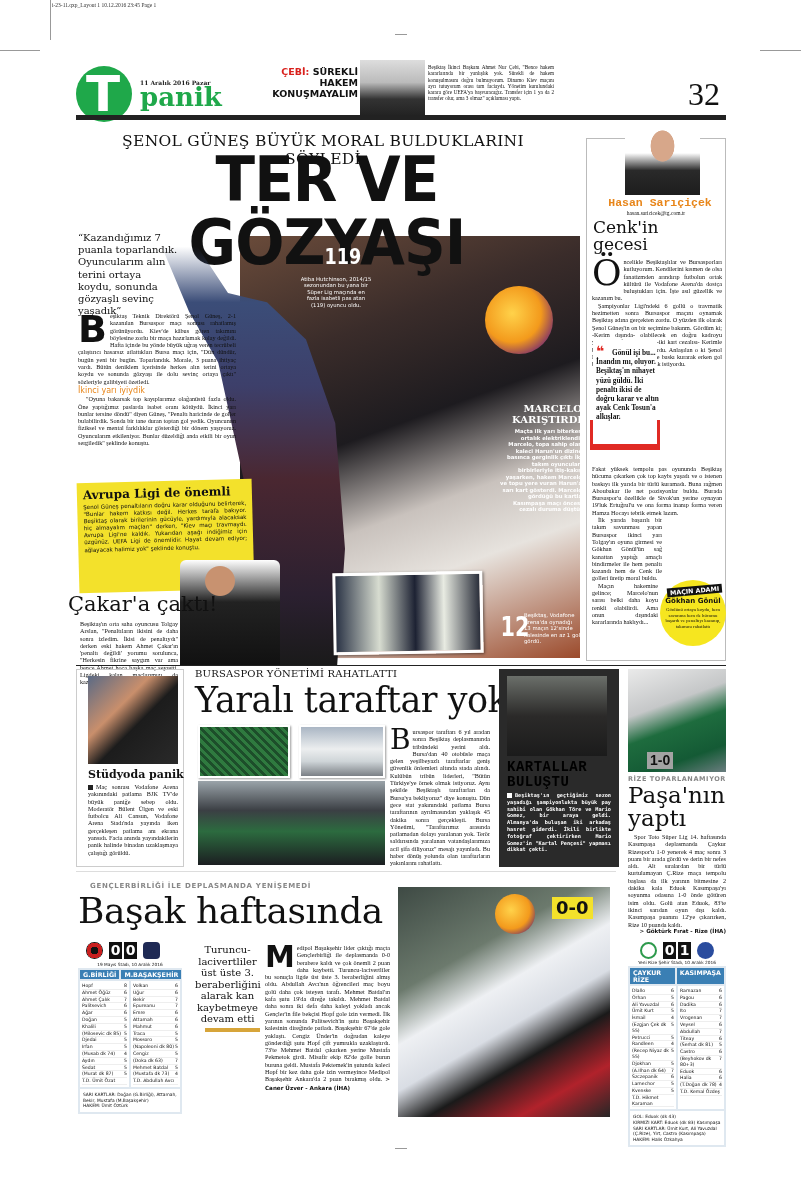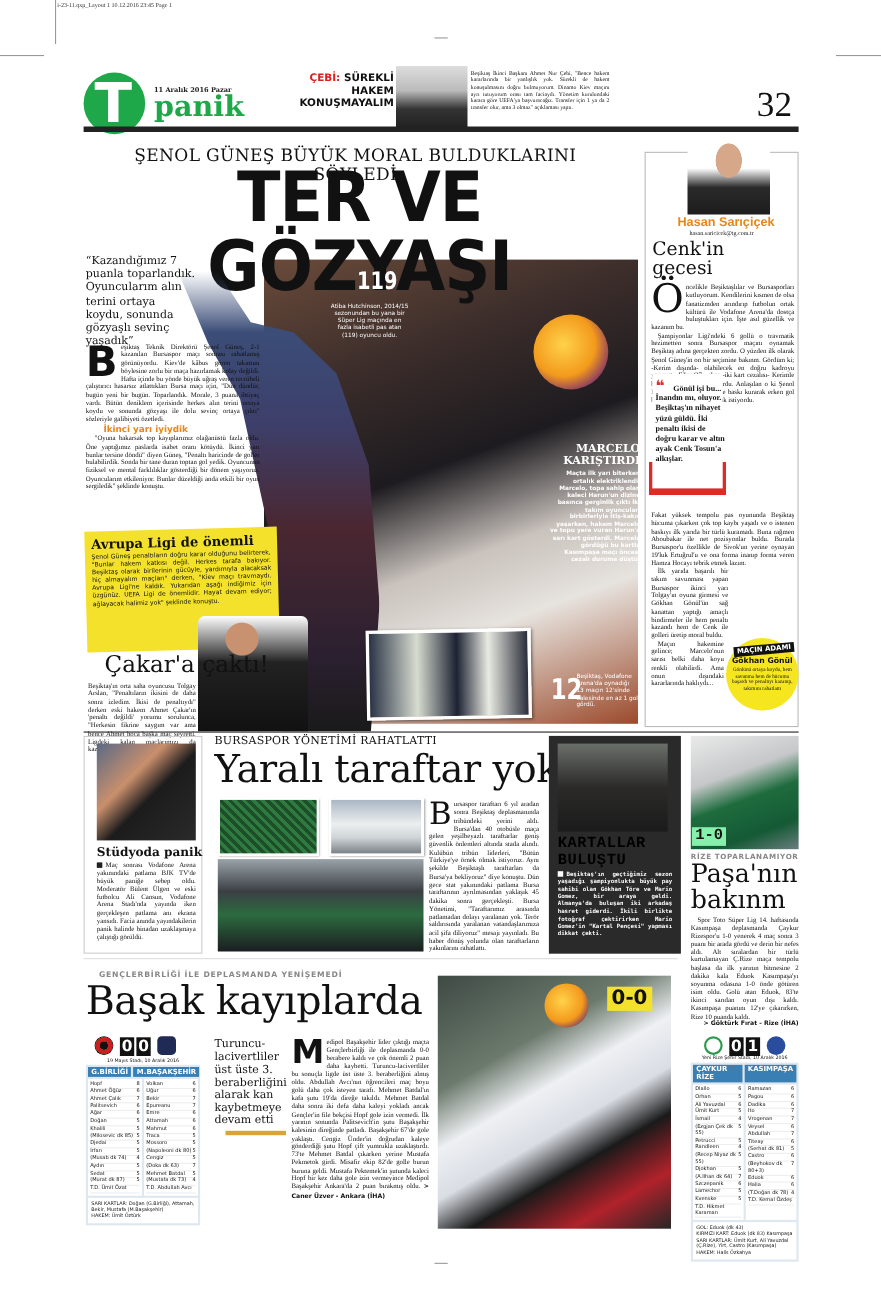--- a/index.html
+++ b/index.html
@@ -15,38 +15,38 @@
 .cebi .red{color:#d9201c}
 .cebi-photo{left:360px;top:60px;width:65px;height:56px;background:linear-gradient(180deg,#ddd 0%,#bbb 40%,#333 70%,#222 100%)}
 .cebi-text{left:428px;top:64px;width:126px;font-size:5.2px;line-height:6.3px;text-align:justify;font-family:"Liberation Serif",serif}
 .pagenum{left:688px;top:78px;font-family:"Liberation Serif",serif;font-size:32px;line-height:1}
 .topbar{left:76px;top:115px;width:650px;height:5px;background:#222}
 .kicker{left:88px;top:132px;width:470px;text-align:center;font-family:"DejaVu Serif",serif;font-size:15.5px;letter-spacing:.3px}
 .mainhead{left:72px;top:148px;width:510px;text-align:center;font-family:"DejaVu Sans",sans-serif;font-weight:bold;font-size:63px;line-height:63px;letter-spacing:-1px;transform:scaleX(.92);transform-origin:center;color:#111}
 .col-text{font-family:"Liberation Serif",serif;font-size:6.2px;line-height:7.3px;text-align:justify}
 .quote{left:78px;top:232px;width:100px;font-family:"DejaVu Serif",serif;font-size:10px;line-height:12.2px}
 .dropB{float:left;font-family:"DejaVu Sans",sans-serif;font-weight:bold;font-size:38px;line-height:34px;margin-right:3px}
-.subred{font-family:"DejaVu Sans",sans-serif;font-weight:bold;font-size:8px;color:#e8861a;margin:2px 16px 1px}
+.subred{font-family:"DejaVu Sans",sans-serif;font-weight:normal;font-size:8px;color:#e8861a;margin:2px 0 1px}
 .yellowbox{left:78px;top:481px;width:175px;height:110px;background:#f3e12b;transform:rotate(-1.5deg);padding:5px 6px}
 .yellowbox h3{font-family:"DejaVu Serif",serif;font-weight:bold;font-size:12px;color:#111}
-.cakar{left:95px;top:594px;font-family:"DejaVu Serif",serif;font-size:21px;line-height:1}
+.cakar{left:68px;top:594px;font-family:"DejaVu Serif",serif;font-size:21px;line-height:1}
 .photo-main{left:240px;top:236px;width:340px;height:422px;background:linear-gradient(160deg,#6a4b3a 0%,#3a2c2a 25%,#1d1b1f 45%,#c9c2bd 62%,#e7e3de 75%,#9b4a2b 100%)}
 .photo-coach{left:150px;top:200px;width:195px;height:465px;background:linear-gradient(180deg,rgba(0,0,0,0) 0%,rgba(0,0,0,0) 10%,#3b4d78 22%,#3d3f6a 40%,#4a2731 60%,#2b2030 85%,#1a1a1a 100%);clip-path:polygon(8% 3%,18% 6%,40% 20%,60% 22%,80% 30%,95% 48%,100% 75%,96% 100%,55% 100%,48% 60%,35% 35%,20% 24%,6% 10%)}
 .photo-tolgay{left:180px;top:560px;width:100px;height:105px;background:radial-gradient(circle at 40% 20%,#c89270 0 14%,transparent 15%),linear-gradient(180deg,#fff 0%,#222 40%,#111 100%);border-radius:6px 6px 0 0}
 .stat119{left:320px;top:244px;font-family:"DejaVu Sans",sans-serif;font-weight:bold;font-size:22px;color:#fff;transform:scaleX(.8)}
 .stat119-txt{left:300px;top:276px;width:72px;text-align:center;font-family:"DejaVu Sans",sans-serif;font-size:5.3px;line-height:6.4px;color:#fff}
 .ball{left:485px;top:286px;width:68px;height:68px;border-radius:50%;background:radial-gradient(circle at 40% 40%,#ffd24a 0,#f39a1c 50%,#7a2d6e 80%,#3a2a6e 100%)}
 .marcelo-h{left:498px;top:403px;width:84px;text-align:right;font-family:"DejaVu Serif",serif;font-weight:bold;font-size:10px;line-height:11px;color:#fff}
 .marcelo-t{left:500px;top:428px;width:82px;text-align:right;font-family:"DejaVu Sans",sans-serif;font-weight:bold;font-size:5.3px;line-height:6.5px;color:#fff}
 .inset-fight{left:333px;top:572px;width:150px;height:82px;border:3px solid #fff;background:linear-gradient(90deg,#2b3446 0%,#d7dcd0 30%,#1d2233 55%,#e8ebe2 75%,#2a2e3a 100%);box-shadow:1px 1px 3px rgba(0,0,0,.5);transform:rotate(-1deg)}
 .stat12{left:497px;top:612px;font-family:"DejaVu Sans",sans-serif;font-weight:bold;font-size:26px;color:#fff;transform:scaleX(.8)}
 .stat12-txt{left:524px;top:612px;width:56px;font-family:"DejaVu Sans",sans-serif;font-size:5.3px;line-height:6.5px;color:#fff}
 .colbox{left:586px;top:138px;width:140px;height:523px;border:1px solid #bbb}
 .colphoto{left:625px;top:125px;width:75px;height:70px;background:radial-gradient(ellipse at 50% 30%,#d7a78a 0 22%,transparent 23%),linear-gradient(180deg,#fff 0%,#fff 40%,#2a2a2a 65%,#1d1d1d 100%)}
-.colname{left:586px;top:196px;width:148px;text-align:center;font-family:Liberation Sans, sans-serif;font-weight:bold;font-size:11.5px;color:#e8861a}
+.colname{left:586px;top:196px;width:148px;text-align:center;font-family:Liberation Mono, monospace;font-weight:bold;font-size:11.5px;color:#e8861a}
 .colmail{left:586px;top:210px;width:140px;text-align:center;font-size:5.5px;font-family:"Liberation Serif",serif}
 .colhead{left:593px;top:219px;font-family:"DejaVu Serif",serif;font-size:17px;line-height:17px}
 .dropO{float:left;font-family:"DejaVu Serif",serif;font-size:36px;line-height:30px;margin-right:2px}
 .pullquote{left:593px;top:340px;width:64px;height:104px;background:#fff;border-left:0}
 .redbg{left:590px;top:420px;width:70px;height:30px;background:#e02a24}
 .pq-mark{left:596px;top:344px;font-family:"DejaVu Sans",sans-serif;font-weight:bold;font-size:14px;color:#e02a24;line-height:1}
 .pq-text{left:596px;top:348px;width:64px;font-family:"Liberation Serif",serif;font-weight:bold;font-size:7.3px;line-height:9.2px;text-indent:16px}
 .motm{left:660px;top:580px;width:66px;height:66px;border-radius:50%;background:#f6e61f}
 .motm-tag{left:667px;top:586px;background:#111;color:#fff;font-family:"DejaVu Sans",sans-serif;font-weight:bold;font-size:6.3px;padding:1px 3px;transform:rotate(-5deg)}
 .motm-name{left:662px;top:597px;width:62px;text-align:center;font-family:"DejaVu Sans",sans-serif;font-weight:bold;font-size:7px;color:#111}
@@ -61,37 +61,37 @@
 .fan1{left:198px;top:725px;width:92px;height:53px;background:repeating-linear-gradient(45deg,#2f7a3f 0 3px,#1d4e2a 3px 6px);border:2px solid #fff;box-shadow:1px 1px 2px rgba(0,0,0,.4)}
 .bus{left:299px;top:725px;width:86px;height:53px;background:linear-gradient(180deg,#aab6c4 0%,#eceeef 45%,#cfd5d8 70%,#7b8086 100%);border:2px solid #fff;box-shadow:1px 1px 2px rgba(0,0,0,.4)}
 .fans2{left:198px;top:781px;width:187px;height:84px;background:linear-gradient(180deg,#9aa3a9 0%,#3b3f44 35%,#2c6b3f 60%,#1b1e21 100%)}
 .bursa-text{left:390px;top:728px;width:100px}
 .dropB2{float:left;font-family:"DejaVu Serif",serif;font-size:28px;line-height:24px;margin-right:2px}
 .kartal{left:499px;top:669px;width:120px;height:198px;background:#2a2a2a}
 .kartal-photo{left:507px;top:676px;width:100px;height:80px;background:linear-gradient(180deg,#6b6f6a 0%,#2b2a29 50%,#1b1b1b 100%)}
 .kartal-h{left:507px;top:760px;font-family:Liberation Mono, monospace;font-weight:bold;font-size:14px;line-height:15px;color:#000000;letter-spacing:.5px}
 .kartal-t{left:507px;top:792px;width:104px;font-family:"DejaVu Sans Mono",monospace;font-weight:bold;font-size:5.2px;line-height:6.8px;color:#fff;text-align:justify}
 .rize-photo{left:628px;top:669px;width:98px;height:103px;background:linear-gradient(160deg,#eaeaea 0%,#c5c7c8 35%,#1e6c3e 55%,#145a35 80%,#6a7d7f 100%)}
-.score10{left:629px;top:752px;background:#86efac;font-family:Liberation Mono, monospace;font-weight:bold;font-size:14px;padding:0 3px;line-height:17px}
+.score10{left:647px;top:752px;background:#a3a3a3;font-family:Liberation Sans, sans-serif;font-weight:bold;font-size:14px;padding:0 3px;line-height:17px}
 .rize-kicker{left:628px;top:775px;font-family:"DejaVu Sans",sans-serif;font-weight:bold;font-size:6.5px;color:#888;letter-spacing:.6px}
 .rize-head{left:628px;top:784px;font-family:"DejaVu Serif",serif;font-size:23px;line-height:23px}
 .rize-text{left:628px;top:833px;width:98px}
 .gencler-kicker{left:90px;top:882px;font-family:"DejaVu Sans",sans-serif;font-weight:bold;font-size:7px;color:#888;letter-spacing:.7px}
 .basak-head{left:78px;top:893px;font-family:"DejaVu Serif",serif;font-size:36px;line-height:1;letter-spacing:-.5px}
 .scoreblock{left:86px;top:940px;width:100px;height:22px}
 .crest{width:17px;height:17px;border-radius:50%;display:inline-block}
 .digit{display:inline-block;width:13px;height:17px;background:#111;color:#fff;font-family:"DejaVu Sans",sans-serif;font-weight:bold;font-size:14px;text-align:center;line-height:17px;margin:0 1px}
 .lineup{background:#dfe8f0;padding:2px}
 .lineup .th{display:flex;gap:2px}
 .lineup .th div{flex:1;background:#3a7fb4;color:#fff;font-family:"DejaVu Sans",sans-serif;font-weight:bold;font-size:6.3px;padding:1px 3px}
 .lineup .cols{display:flex;gap:2px;margin-top:2px}
 .lineup .cols .c{flex:1;background:#fff;padding:2px 2px}
 .prow{display:flex;justify-content:space-between;font-family:"DejaVu Sans",sans-serif;font-size:4.6px;line-height:5.8px;border-bottom:.5px solid #eee}
 .lineup .foot{background:#fff;margin-top:2px;padding:3px;font-family:"DejaVu Sans",sans-serif;font-size:4.4px;line-height:5.6px}
-.basak-quote{left:195px;top:944px;width:65px;text-align:left;font-family:"DejaVu Serif",serif;font-size:10px;line-height:11.5px}
+.basak-quote{left:195px;top:944px;width:65px;text-align:center;font-family:"DejaVu Serif",serif;font-size:10px;line-height:11.5px}
 .goldbar{left:205px;top:1028px;width:55px;height:4px;background:#d7a53a}
 .basak-text{left:265px;top:944px;width:125px}
 .dropM{float:left;font-family:"DejaVu Sans",sans-serif;font-weight:bold;font-size:30px;line-height:26px;margin-right:2px}
 .basak-photo{left:398px;top:887px;width:212px;height:230px;background:linear-gradient(150deg,#3e4a44 0%,#6c7a6d 30%,#eef0f3 45%,#d9dde4 58%,#1a1a1a 70%,#b1222b 85%,#262626 100%)}
 .ball2{left:495px;top:894px;width:40px;height:40px;border-radius:50%;background:radial-gradient(circle at 40% 40%,#ffd24a 0,#f39a1c 55%,#6a2d6e 85%)}
 .score00{left:552px;top:897px;background:#f3e12b;font-family:"DejaVu Sans",sans-serif;font-weight:bold;font-size:18px;padding:0 4px;line-height:22px}
 .credit{font-family:"DejaVu Sans",sans-serif;font-weight:bold;font-size:5.6px}
 </style>
 </head>
 <body>
@@ -194,21 +194,21 @@
 <div class="abs kartal"></div>
 <div class="abs kartal-photo"></div>
 <div class="abs kartal-h" style="width:104px">KARTALLAR BULUŞTU</div>
 <div class="abs kartal-t">
   <span class="sq" style="background:#fff"></span><span>Beşiktaş'ın geçtiğimiz sezon yaşadığı şampiyonlukta büyük pay sahibi olan Gökhan Töre ve Mario Gomez, bir araya geldi. Almanya'da buluşan iki arkadaş hasret giderdi. İkili birlikte fotoğraf çektirirken Mario Gomez'in "Kartal Pençesi" yapması dikkat çekti.</span>
 </div>
 
 <div class="abs rize-photo"></div>
 <div class="abs score10">1-0</div>
 <div class="abs rize-kicker">RİZE TOPARLANAMIYOR</div>
-<div class="abs rize-head" style="width:100px">Paşa'nın bakınm</div>
+<div class="abs rize-head" style="width:100px">Paşa'nın yaptı</div>
 <div class="abs col-text rize-text">
   <div style="text-indent:6px">Spor Toto Süper Lig 14. haftasında Kasımpaşa deplasmanda Çaykur Rizespor'u 1-0 yenerek 4 maç sonra 3 puanı bir arada gördü ve derin bir nefes aldı. Alt sıralardan bir türlü kurtulamayan Ç.Rize maça tempolu başlasa da ilk yarının bitmesine 2 dakika kala Eduok Kasımpaşa'yı soyunma odasına 1-0 önde götüren isim oldu. Golü atan Eduok, 83'te ikinci sarıdan oyun dışı kaldı. Kasımpaşa puanını 12'ye çıkarırken, Rize 10 puanda kaldı.</div>
   <div class="credit" style="text-align:right">&gt; Göktürk Fırat - Rize (İHA)</div>
 </div>
 
 <div class="abs" style="left:628px;top:940px;width:98px;text-align:center">
   <span class="crest" style="background:#fff;border:2px solid #2e9a4c;vertical-align:middle"></span>
   <span class="digit">0</span><span class="digit">1</span>
   <span class="crest" style="background:#2a4c9e;vertical-align:middle"></span>
 </div>
@@ -347,21 +347,21 @@
   <div class="foot" id="rize-foot">
       <div>GOL: Eduok (dk 43)</div>
       <div>KIRMIZI KART: Eduok (dk 83) Kasımpaşa</div>
       <div>SARI KARTLAR: Ümit Kurt, Ali Yavuzdal (Ç.Rize), Yirt, Castro (Kasımpaşa)</div>
       <div>HAKEM: Halis Özkahya</div>
     </div>
 </div>
 
 <div class="abs hr" style="left:76px;top:871px;width:540px;height:1px;background:#ddd"></div>
 <div class="abs gencler-kicker">GENÇLERBİRLİĞİ İLE DEPLASMANDA YENİŞEMEDİ</div>
-<div class="abs basak-head">Başak kayıplarda</div>
+<div class="abs basak-head">Başak haftasında</div>
 
 <div class="abs scoreblock">
   <span class="crest" style="background:radial-gradient(circle,#111 0 30%,#c81f1f 31% 65%,#111 66%);vertical-align:middle"></span>
   <span class="digit">0</span><span class="digit">0</span>
   <span class="crest" style="background:#1f2a55;border-radius:4px;vertical-align:middle"></span>
 </div>
 <div class="abs" style="left:80px;top:962px;width:100px;text-align:center;font-family:'DejaVu Sans',sans-serif;font-size:4.3px">19 Mayıs Stadı, 10 Aralık 2016</div>
 <div class="abs lineup" style="left:78px;top:968px;width:104px">
   <div class="th">
     <div>G.BİRLİĞİ</div>

